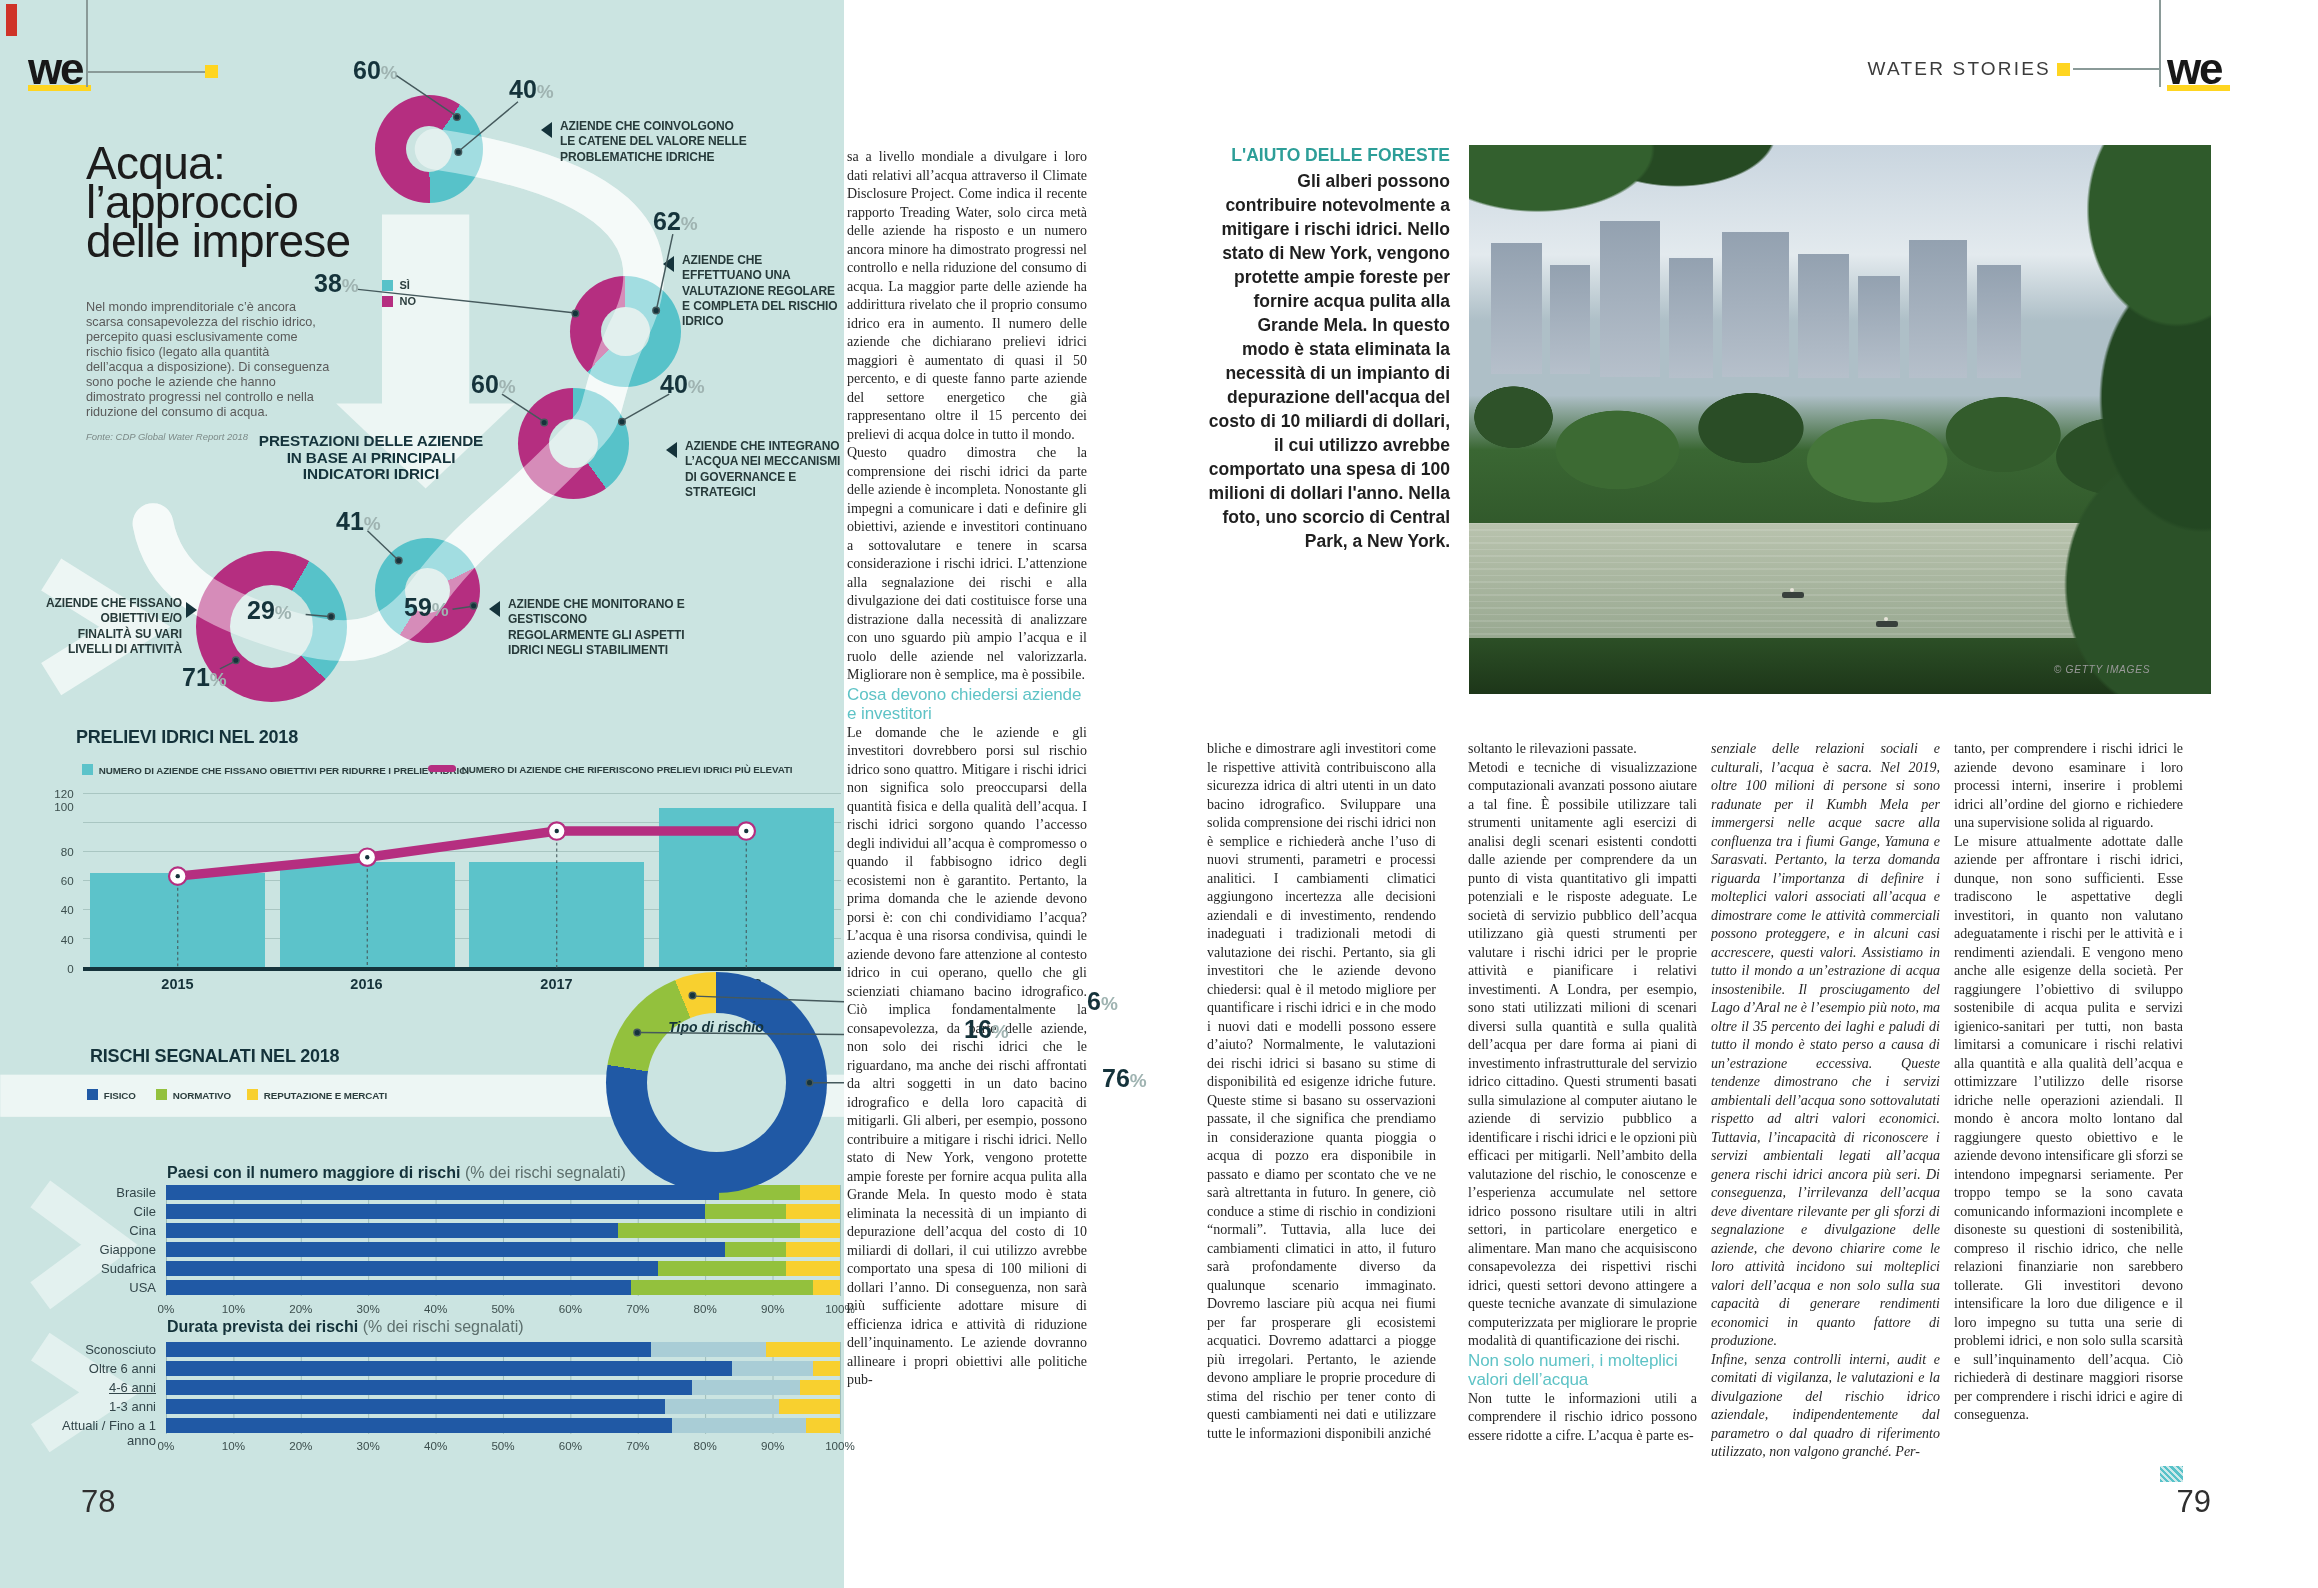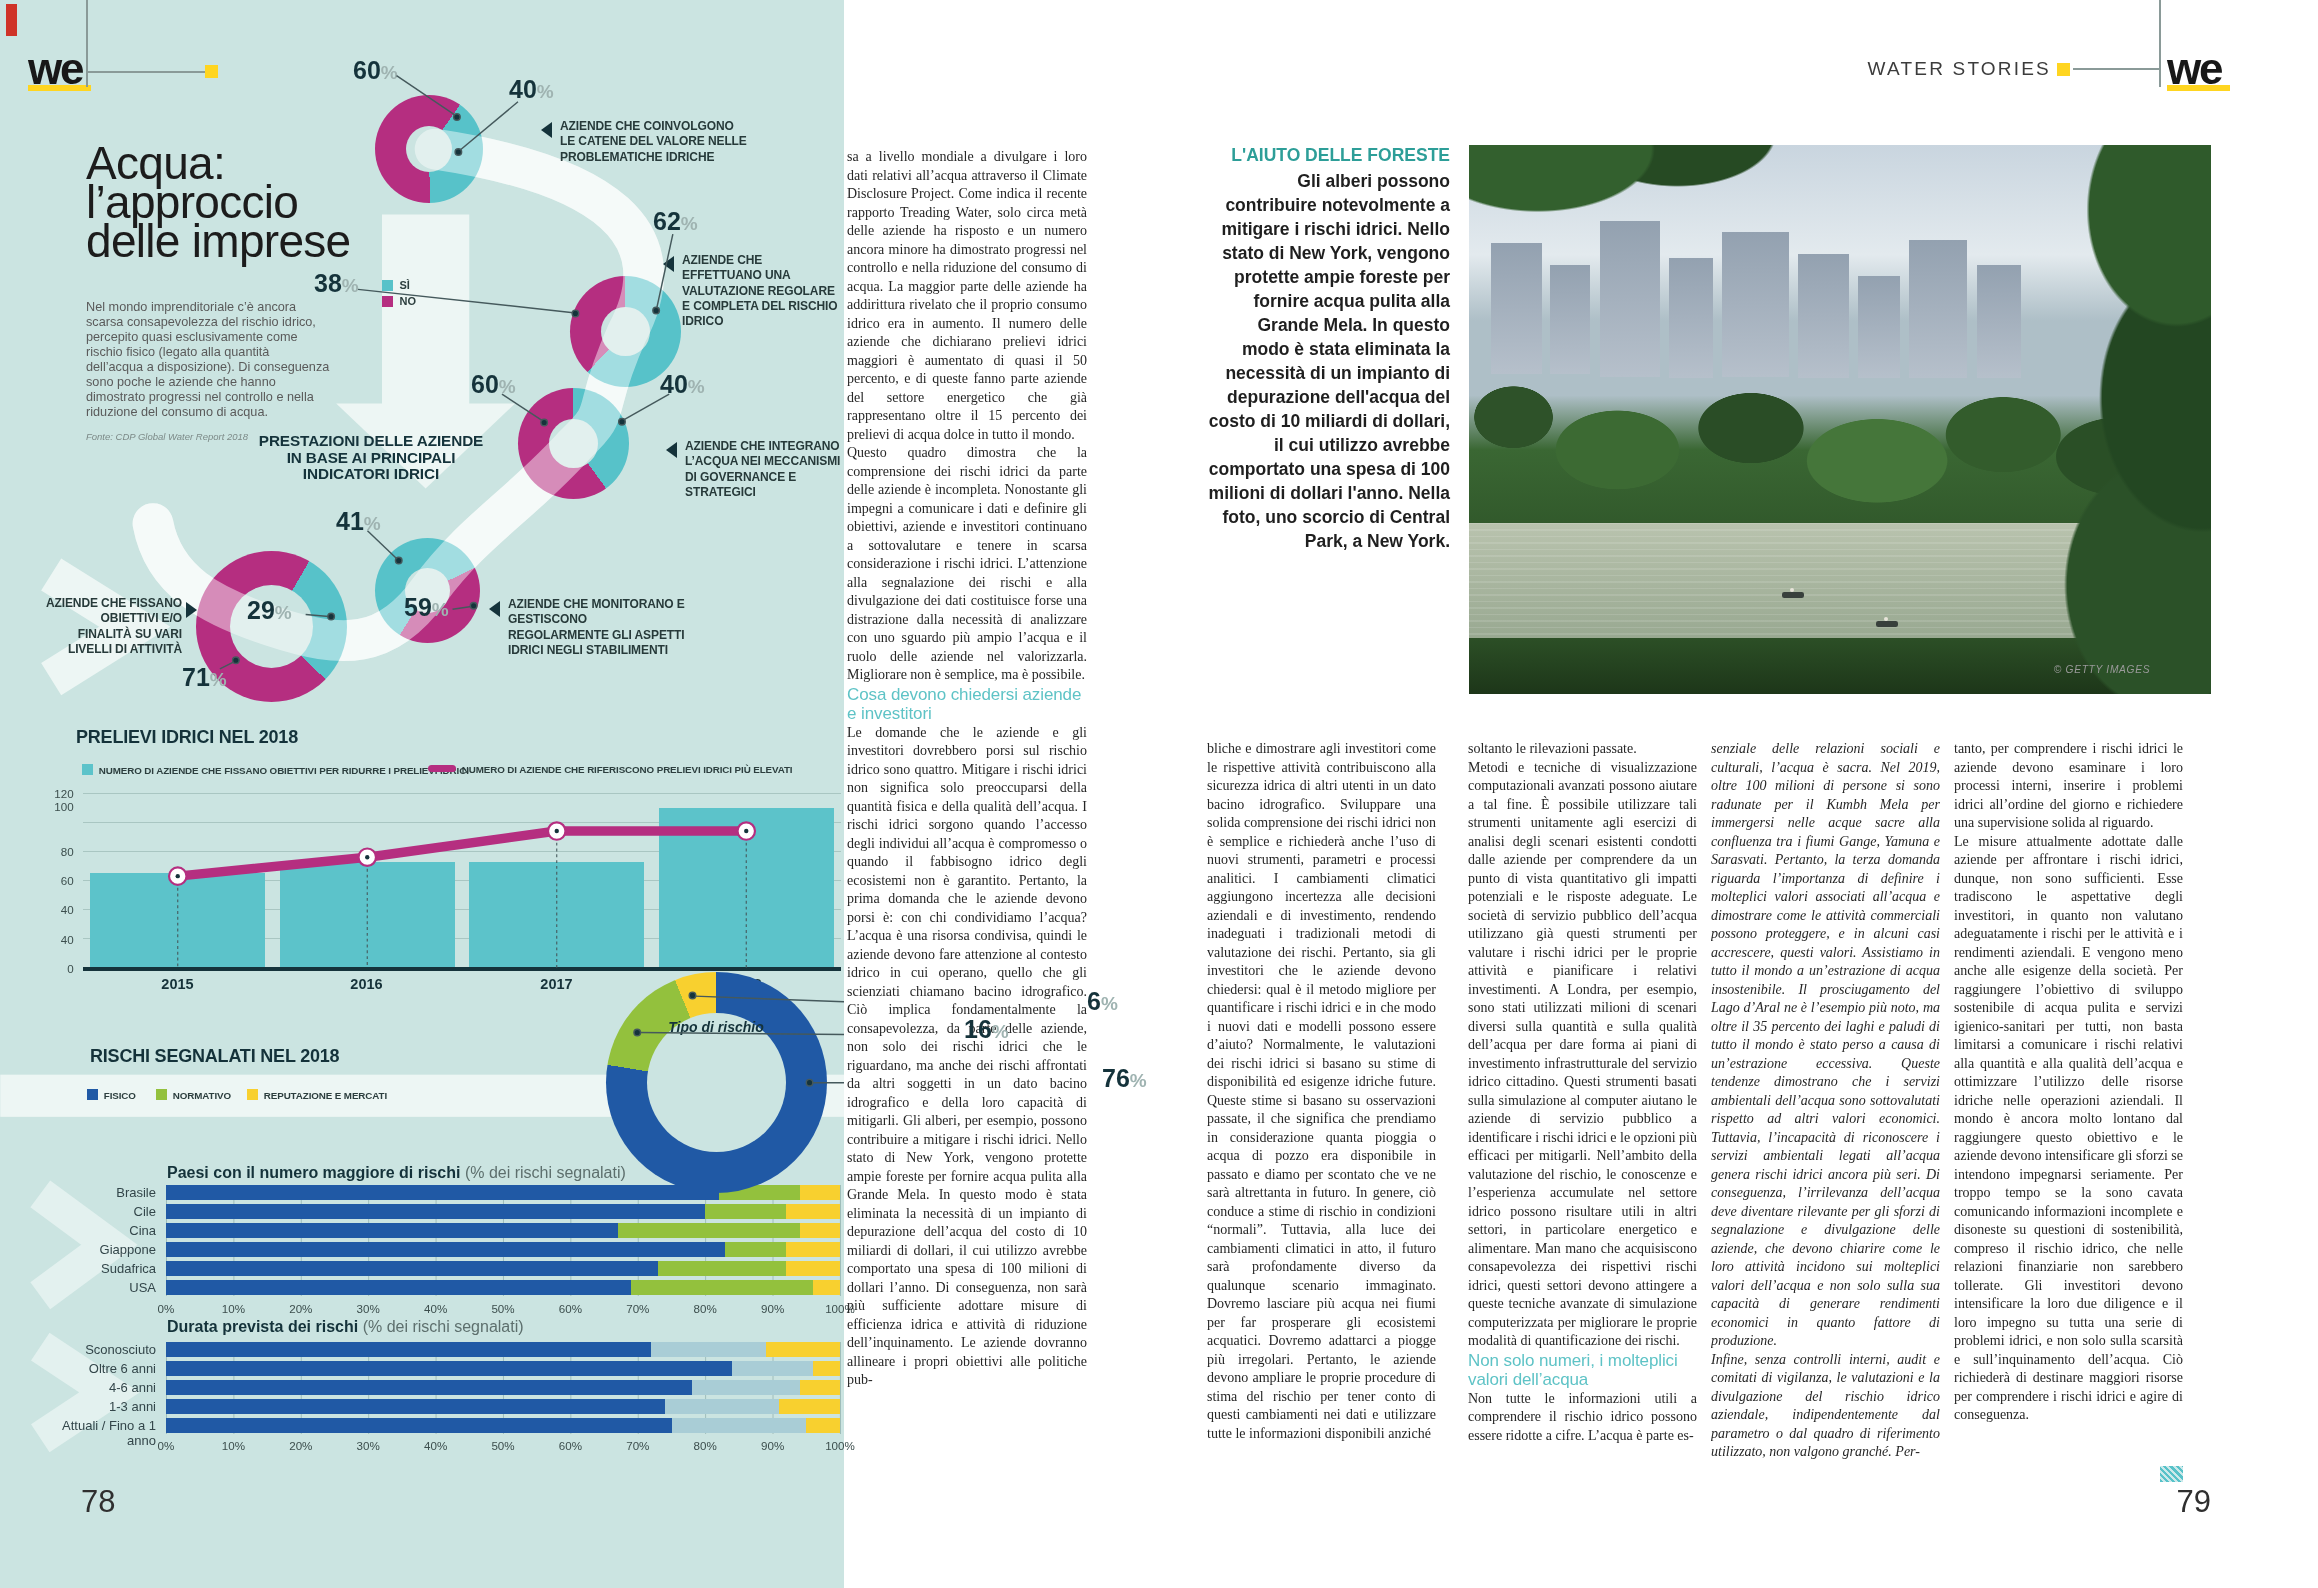--- a/index.html
+++ b/index.html
@@ -417,17 +417,17 @@
 
   <div class="abs pageno" style="left:2149px;top:1484px;width:62px;text-align:right;">79</div>
 <div class="abs hlab" style="left: 47px; top: 1185px;">Brasile</div>
     <div class="abs hlab" style="left: 47px; top: 1204px;">Cile</div>
     <div class="abs hlab" style="left: 47px; top: 1223px;">Cina</div>
     <div class="abs hlab" style="left: 47px; top: 1242px;">Giappone</div>
     <div class="abs hlab" style="left: 47px; top: 1261px;">Sudafrica</div>
     <div class="abs hlab" style="left: 47px; top: 1280px;">USA</div>
     <div class="abs hlab" style="left: 47px; top: 1342px;">Sconosciuto</div>
     <div class="abs hlab" style="left: 47px; top: 1361px;">Oltre 6 anni</div>
-    <div class="abs hlab" style="left: 47px; top: 1380px;">4-6 anni</div>
+    <div class="abs hlab" style="left: 47px; top: 1380px; text-decoration: underline;">4-6 anni</div>
     <div class="abs hlab" style="left: 47px; top: 1399px;">1-3 anni</div>
     <div class="abs hlab" style="left: 47px; top: 1418px;">Attuali / Fino a 1 anno</div>
   </div>
 
 
 </body></html>

